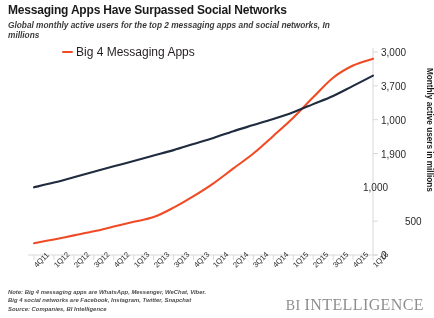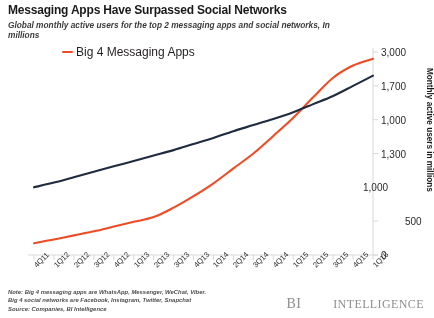--- a/index.html
+++ b/index.html
@@ -126,22 +126,21 @@
     position: absolute;
     right: 10px;
     top: 296px;
     font-family: "Liberation Serif", serif;
     font-size: 14px;
     color: #8e8e8e;
     letter-spacing: 0.4px;
     white-space: nowrap;
   }
   #brand .small-caps {
-    font-size: 12px;
-    margin-left: 28px;
+    font-size: 16px;
   }
 </style>
 </head>
 <body>
 
 <div id="header">
   <div id="chart-title">Messaging Apps Have Surpassed Social Networks</div>
   <div id="chart-subtitle">Global monthly active users for the top 2 messaging apps and social networks, In millions</div>
 </div>
 
@@ -185,23 +184,23 @@
       </g>
     <g id="series-group">
         <path d="M 34.00 243.16 C 37.32 242.54, 47.29 240.73, 53.94 239.44 C 60.59 238.14, 67.24 236.73, 73.88 235.38 C 80.53 234.02, 87.18 232.78, 93.82 231.32 C 100.47 229.85, 107.12 228.16, 113.76 226.58 C 120.41 225.00, 127.06 223.42, 133.71 221.84 C 140.35 220.26, 147.00 219.47, 153.65 217.11 C 160.29 214.74, 166.94 211.13, 173.59 207.63 C 180.24 204.14, 186.88 200.19, 193.53 196.13 C 200.18 192.07, 206.82 187.90, 213.47 183.27 C 220.12 178.65, 226.76 173.35, 233.41 168.39 C 240.06 163.42, 246.71 158.91, 253.35 153.50 C 260.00 148.09, 266.65 141.88, 273.29 135.91 C 279.94 129.93, 286.59 124.07, 293.24 117.64 C 299.88 111.21, 306.53 103.99, 313.18 97.34 C 319.82 90.68, 326.47 83.01, 333.12 77.71 C 339.76 72.41, 346.41 68.69, 353.06 65.53 C 359.71 62.38, 369.68 59.89, 373.00 58.77" fill="none" stroke="#F04B24" stroke-width="2.1" stroke-linecap="round" stroke-linejoin="round"></path>
         <path d="M 34.00 187.33 C 37.32 186.54, 47.29 184.29, 53.94 182.60 C 60.59 180.91, 67.24 178.99, 73.88 177.18 C 80.53 175.38, 87.18 173.57, 93.82 171.77 C 100.47 169.97, 107.12 168.16, 113.76 166.36 C 120.41 164.55, 127.06 162.75, 133.71 160.94 C 140.35 159.14, 147.00 157.33, 153.65 155.53 C 160.29 153.73, 166.94 152.03, 173.59 150.12 C 180.24 148.20, 186.88 146.06, 193.53 144.03 C 200.18 142.00, 206.82 140.08, 213.47 137.94 C 220.12 135.79, 226.76 133.31, 233.41 131.17 C 240.06 129.03, 246.71 127.11, 253.35 125.08 C 260.00 123.05, 266.65 121.13, 273.29 118.99 C 279.94 116.85, 286.59 114.70, 293.24 112.22 C 299.88 109.74, 306.53 106.81, 313.18 104.10 C 319.82 101.40, 326.47 99.03, 333.12 95.98 C 339.76 92.94, 346.41 89.22, 353.06 85.83 C 359.71 82.45, 369.68 77.38, 373.00 75.68" fill="none" stroke="#1F2B3E" stroke-width="2.1" stroke-linecap="round" stroke-linejoin="round"></path>
       </g>
   </svg>
   <div id="ytick-labels">
       <div class="ytick-label" style="left: 381px; top: 250px;">0</div>
       <div class="ytick-label" style="left: 381px; top: 216.167px; margin-left: 24px;">500</div>
       <div class="ytick-label" style="left: 363px; top: 182.333px;">1,000</div>
-      <div class="ytick-label" style="left: 381px; top: 148.5px;">1,300</div>
+      <div class="ytick-label" style="left: 381px; top: 148.5px;">1,900</div>
       <div class="ytick-label" style="left: 381px; top: 114.667px;">1,000</div>
-      <div class="ytick-label" style="left: 381px; top: 80.8333px;">1,700</div>
+      <div class="ytick-label" style="left: 381px; top: 80.8333px;">3,700</div>
       <div class="ytick-label" style="left: 381px; top: 47px;">3,000</div>
     </div>
   <div id="xtick-labels">
       <div class="xtick-label" style="left: 32px; top: 263px;">4Q11</div>
       <div class="xtick-label" style="left: 51.9412px; top: 263px;">1Q12</div>
       <div class="xtick-label" style="left: 71.8824px; top: 263px;">2Q12</div>
       <div class="xtick-label" style="left: 91.8235px; top: 263px;">3Q12</div>
       <div class="xtick-label" style="left: 111.765px; top: 263px;">4Q12</div>
       <div class="xtick-label" style="left: 131.706px; top: 263px;">1Q13</div>
       <div class="xtick-label" style="left: 151.647px; top: 263px;">2Q13</div>

